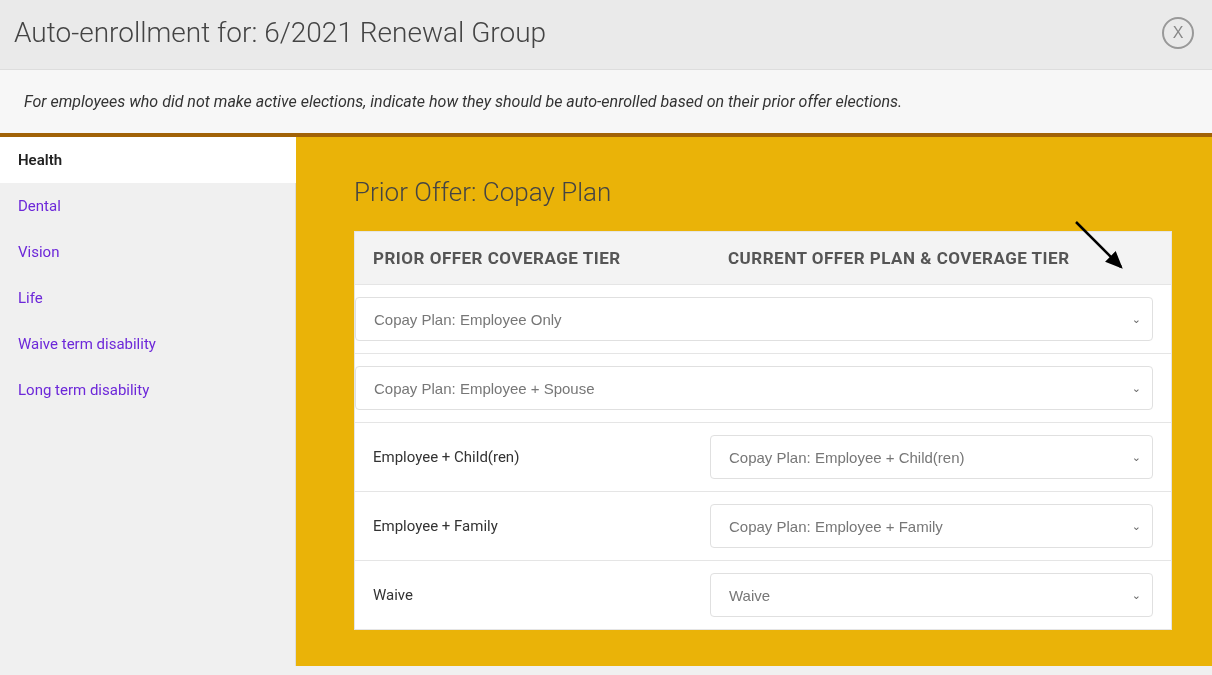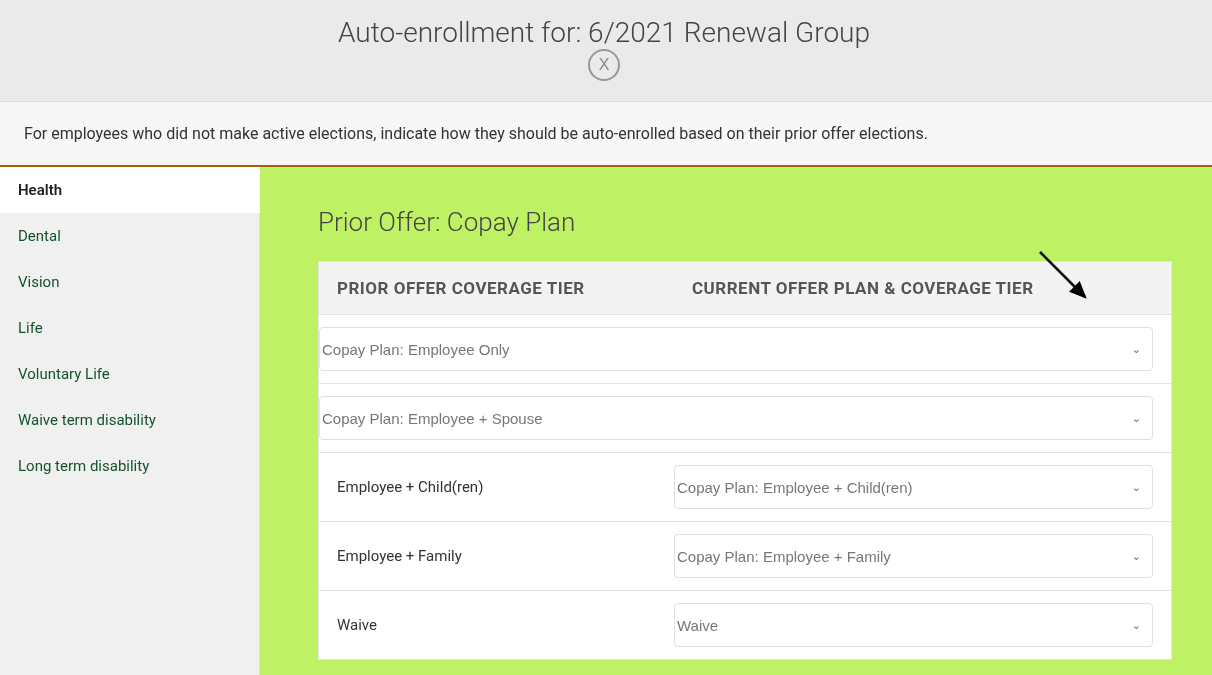--- a/index.html
+++ b/index.html
@@ -15,21 +15,20 @@
       height: 675px;
       overflow: hidden;
     }
     .header {
       background: #eaeaea;
       border-bottom: 1px solid #ddd;
       padding: 16px 18px 20px 14px;
       display: flex;
       justify-content: space-between;
       align-items: center;
-      flex-direction: column;
     }
     .header-title {
       font-size: 28px;
       font-weight: 300;
       color: #444;
     }
     .close-btn {
       width: 32px;
       height: 32px;
       border: 2px solid #999;
@@ -38,53 +37,54 @@
       cursor: pointer;
       display: flex;
       align-items: center;
       justify-content: center;
       font-size: 16px;
       color: #888;
       font-weight: 400;
     }
     .description-bar {
       background: #f7f7f7;
-      border-bottom: 2px solid #a16207;
+      border-bottom: 4px solid #a16207;
       padding: 22px 24px;
       font-size: 16px;
       color: #333;
+      font-style: italic;
     }
     .content-area {
       display: flex;
       height: calc(675px - 78px - 68px);
     }
     .sidebar {
-      width: 260px;
+      width: 296px;
       background: #f0f0f0;
       border-right: 1px solid #ddd;
       padding-top: 0;
     }
     .sidebar-item {
       padding: 14px 18px;
       font-size: 15px;
-      color: #14532d;
+      color: #6d28d9;
       cursor: pointer;
       background: transparent;
     }
     .sidebar-item.active {
       background: #fff;
       color: #222;
       font-weight: 600;
       border-right: 1px solid #fff;
       margin-right: -1px;
     }
     .main {
       flex: 1;
       padding: 40px 40px 20px 58px;
-      background: #bef264;
+      background: #eab308;
       overflow-y: auto;
     }
     .prior-offer-title {
       font-size: 26px;
       font-weight: 300;
       color: #444;
       margin-bottom: 24px;
     }
     .table {
       width: 100%;
@@ -132,21 +132,21 @@
     .select-wrap {
       position: relative;
       width: 100%;
     }
     .select {
       width: 100%;
       height: 44px;
       border: 1px solid #e0e0e0;
       border-radius: 4px;
       background: #fff;
-      padding: 0 36px 0 2px;
+      padding: 0 36px 0 18px;
       font-size: 15px;
       color: #777;
       appearance: none;
       -webkit-appearance: none;
       cursor: pointer;
     }
     .select-caret {
       position: absolute;
       right: 12px;
       top: 50%;
@@ -178,23 +178,20 @@
       <span>Health</span>
     </div>
     <div class="sidebar-item">
       <span>Dental</span>
     </div>
     <div class="sidebar-item">
       <span>Vision</span>
     </div>
     <div class="sidebar-item">
       <span>Life</span>
-    </div>
-    <div class="sidebar-item">
-      <span>Voluntary Life</span>
     </div>
     <div class="sidebar-item">
       <span>Waive term disability</span>
     </div>
     <div class="sidebar-item">
       <span>Long term disability</span>
     </div>
   </nav>
 
   <main class="main" style="position:relative;">

